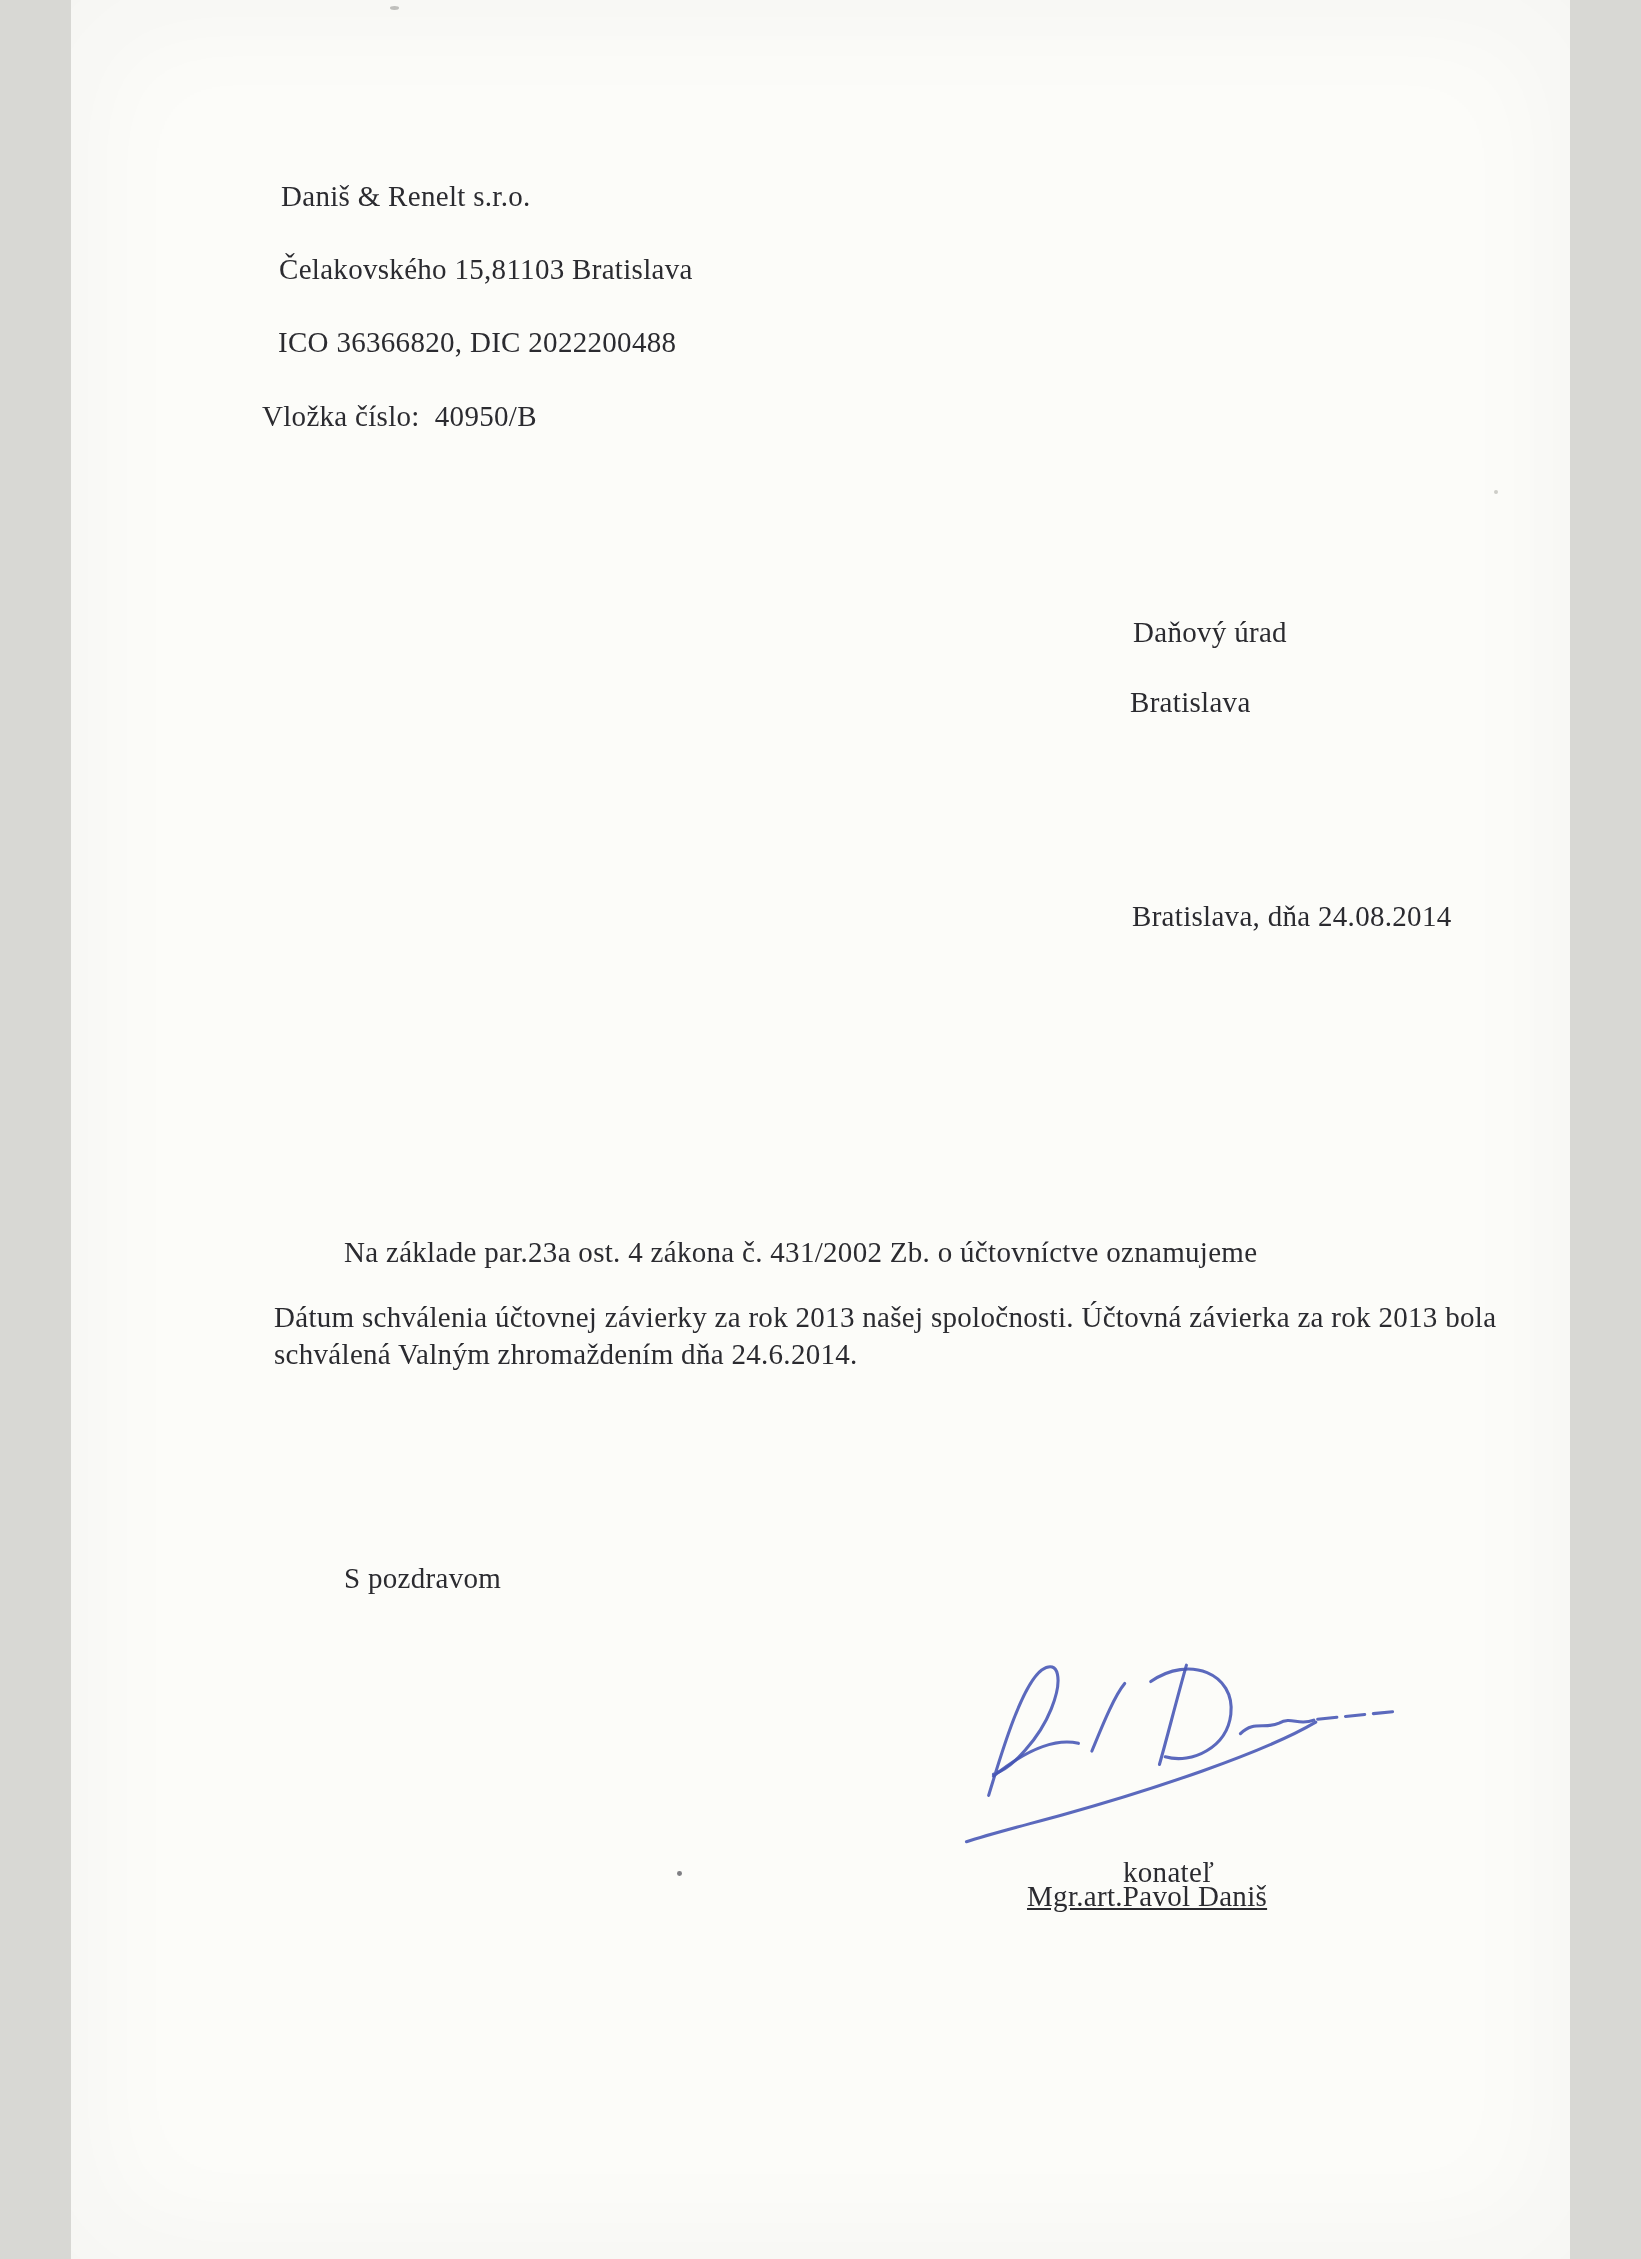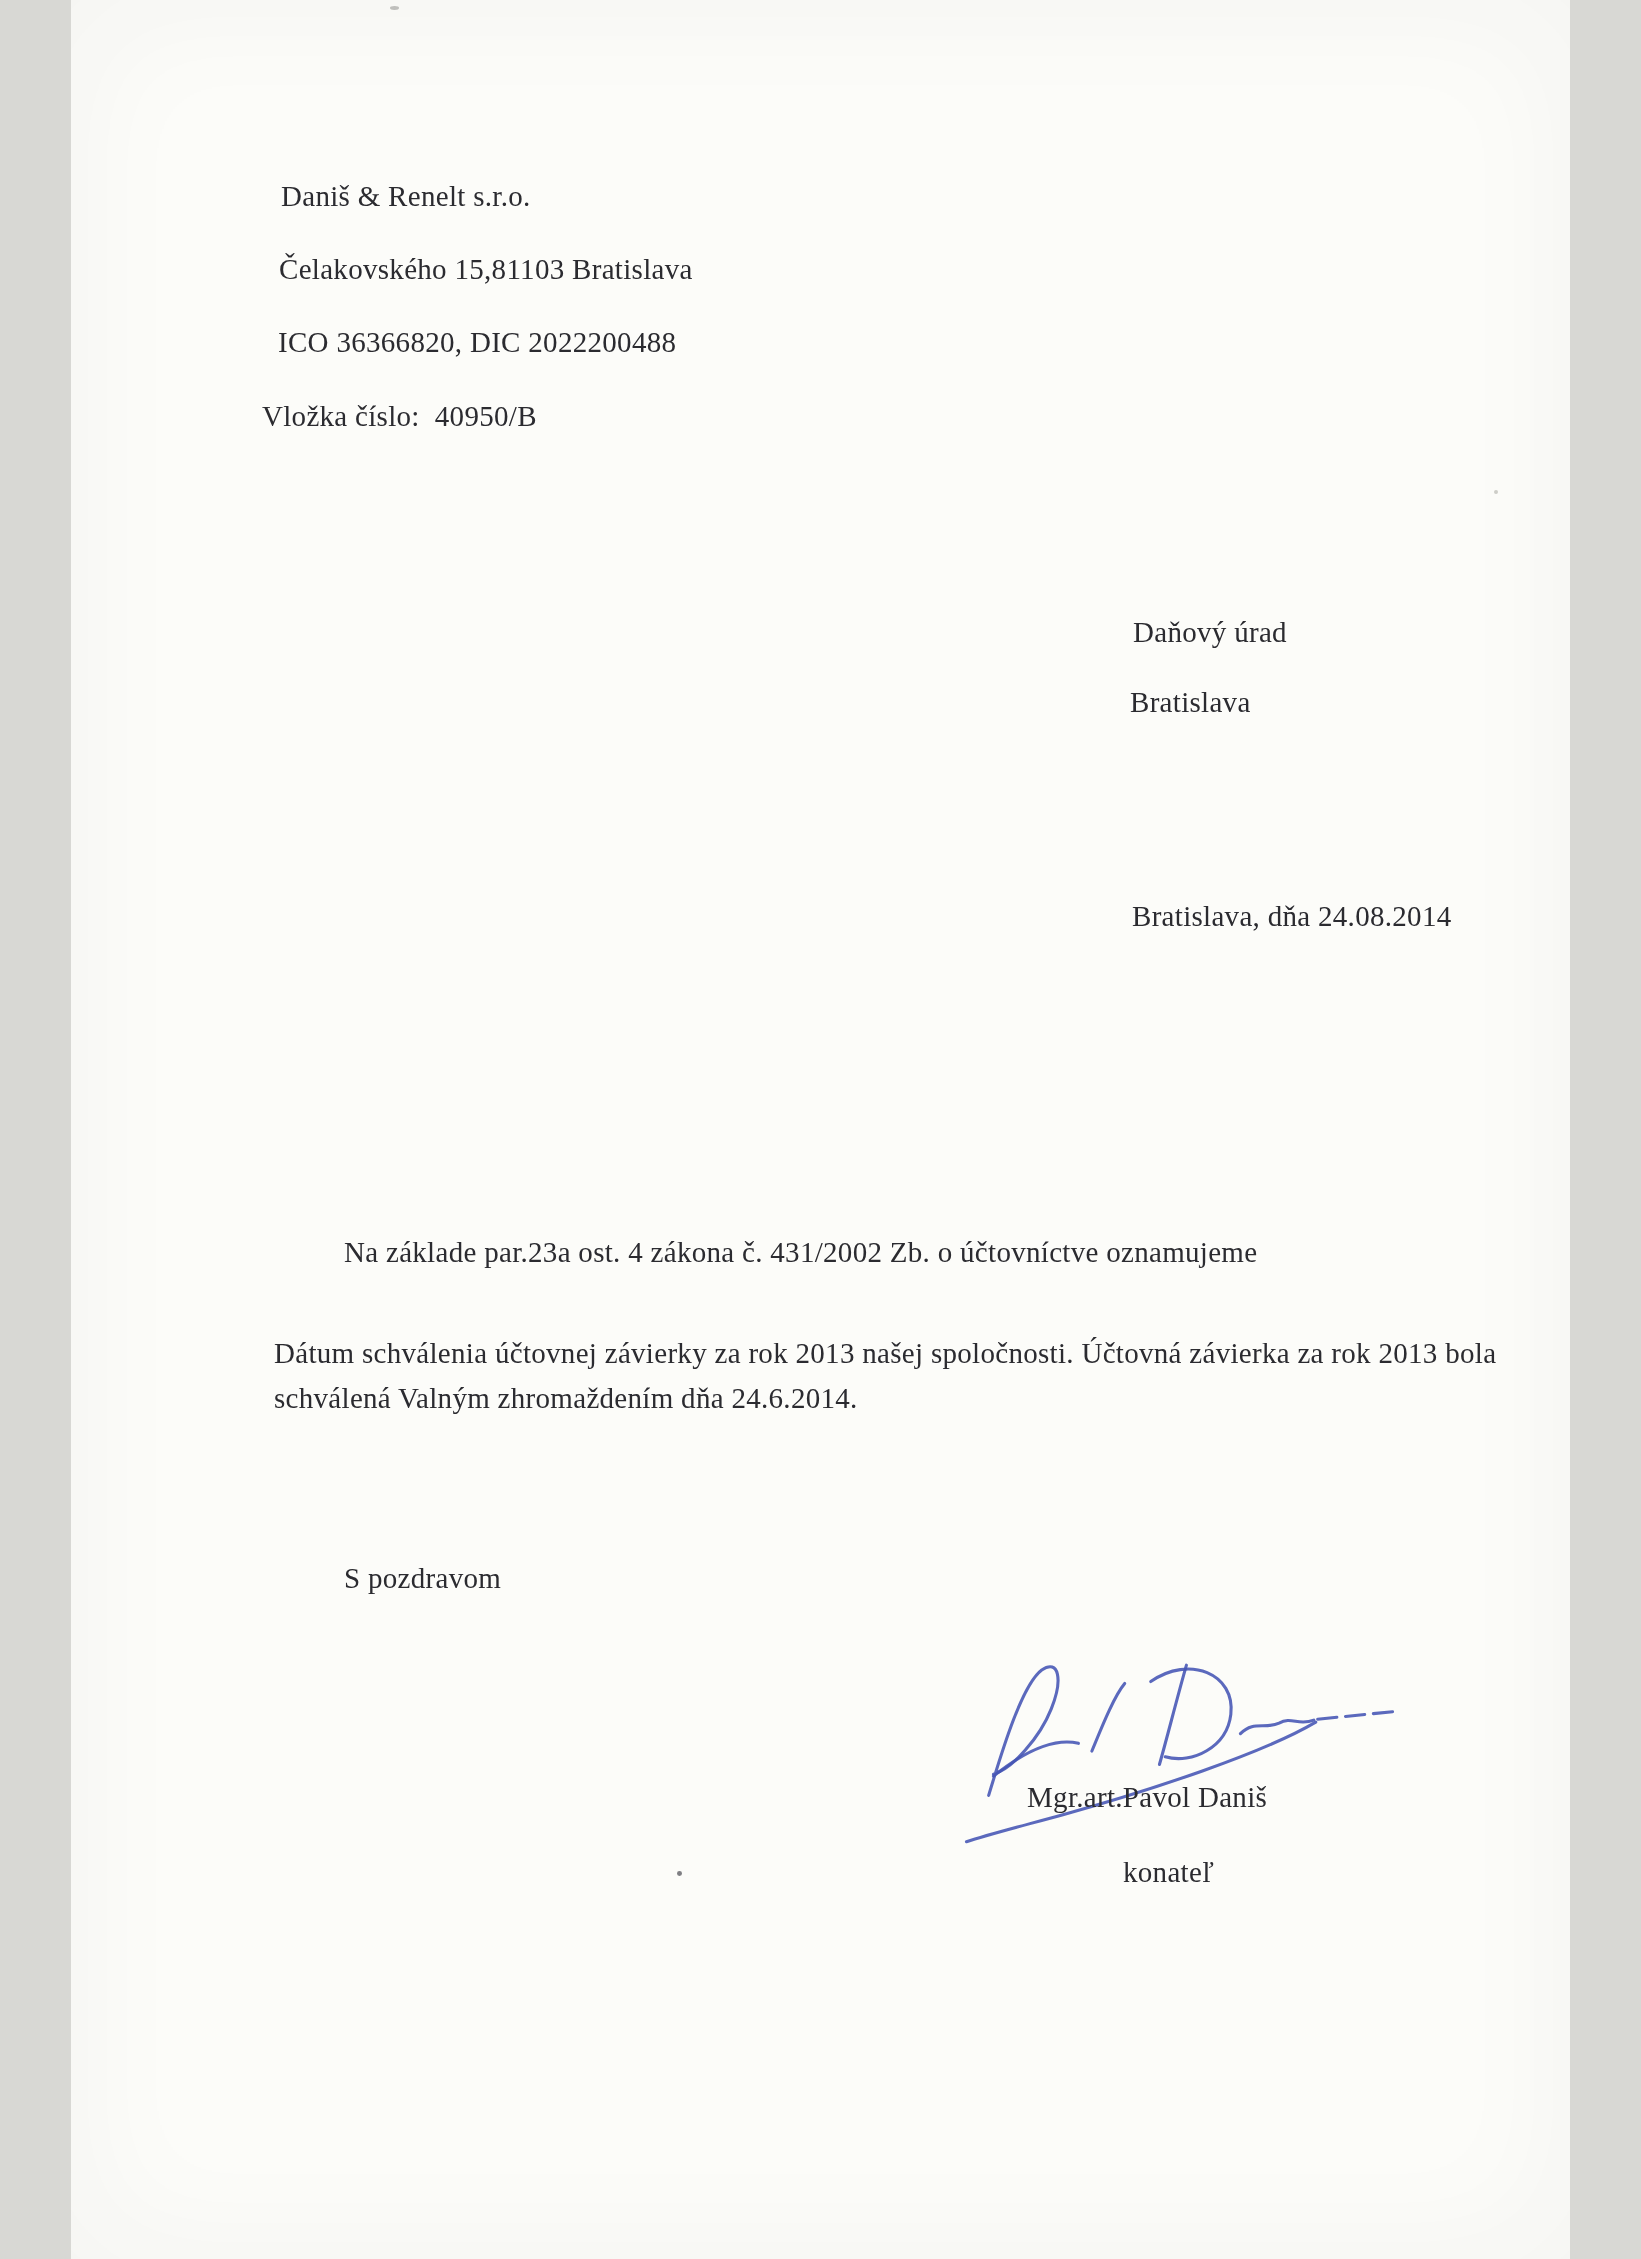--- a/index.html
+++ b/index.html
@@ -19,22 +19,21 @@
     color: #2b2b30;
   }
   .t {
     position: absolute;
     font-size: 29px;
     letter-spacing: 0.3px;
     white-space: pre;
   }
   .para {
     white-space: normal;
-    line-height: 45px;
-    margin-top: 32px;
+    line-height: 37px;
   }
   .speck {
     position: absolute;
     border-radius: 50%;
   }
   .sig-svg {
     position: absolute;
     left: 826px;
     top: 1641px;
     width: 521px;
@@ -78,17 +77,17 @@
     <path d="M 95,160 C 110,110 130,45 150,30 C 168,18 172,40 160,70 C 148,100 120,132 100,138"></path>
     <path d="M 100,140 C 130,116 162,100 188,106"></path>
     <path d="M 202,114 C 215,82 226,56 236,44"></path>
     <path d="M 300,25 C 290,60 280,100 272,128"></path>
     <path d="M 263,42 C 303,14 351,34 346,76 C 342,110 306,128 278,120"></path>
     <path d="M 356,96 C 370,82 381,92 396,85 C 409,78 416,88 432,82"></path>
     <path d="M 436,81 L 516,73" stroke-dasharray="20 9"></path>
     <path d="M 434,84 C 380,116 262,155 172,180 C 132,191 96,200 72,208"></path>
   </svg>
 
-  <div class="t" style="left:956px; top:1781px;">Mgr.art.Pavol Daniš</div>
+  <div class="t" style="left:956px; top:1880px;text-decoration:underline;">Mgr.art.Pavol Daniš</div>
   <div class="t" style="left:1052px; top:1856px;">konateľ</div>
 
 </div>
 
 
 </body></html>

